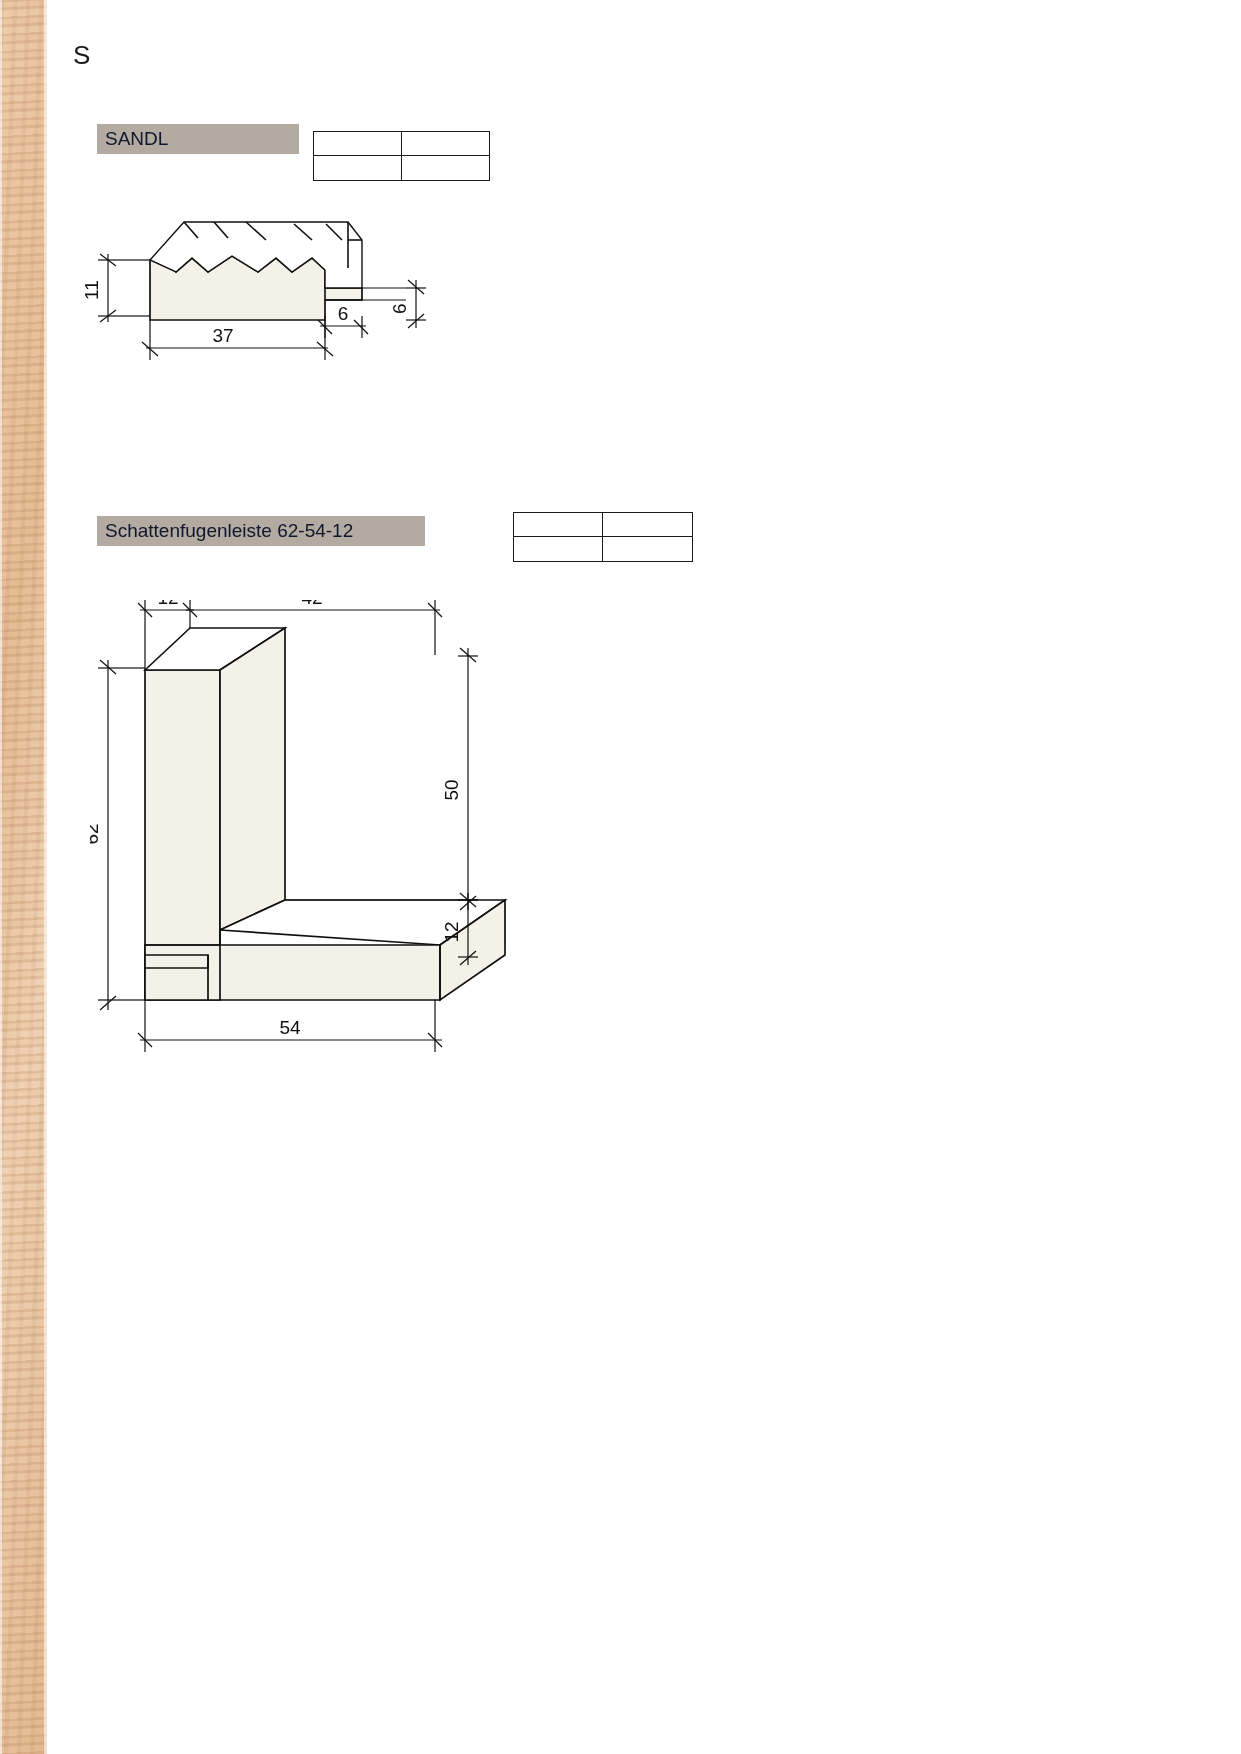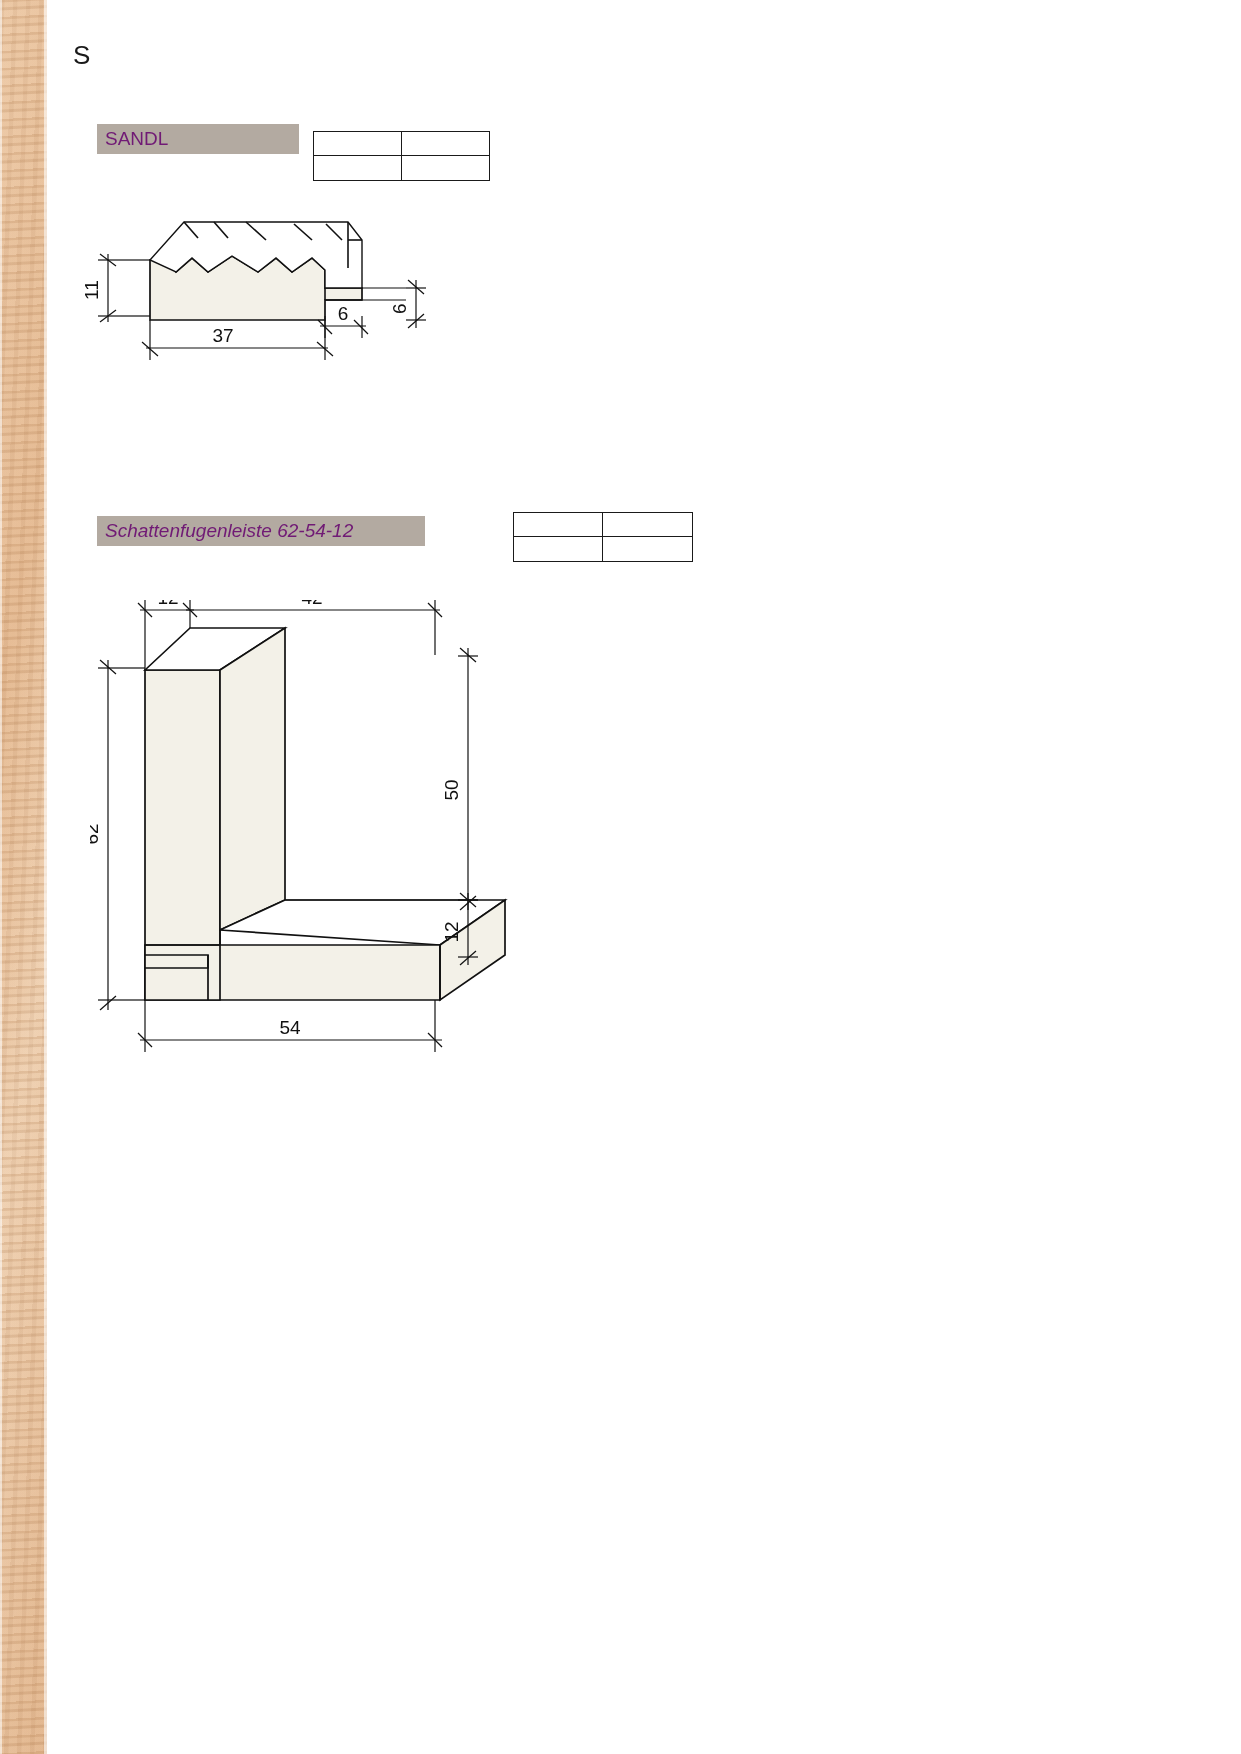--- a/index.html
+++ b/index.html
@@ -56,38 +56,37 @@
     top: 40px;
     font-size: 26px;
     color: #1a1a1a;
     letter-spacing: 0.5px;
   }
 
   
   .title-chip {
     position: absolute;
     background: #b3aaa1;
-    color: #701a75;
+    color: #0f172a;
     font-size: 19px;
     line-height: 30px;
     padding: 0 8px;
     white-space: nowrap;
   }
   #chip-sandl {
     left: 97px;
     top: 124px;
     width: 186px;
     height: 30px;
   }
   #chip-schatten {
     left: 97px;
     top: 516px;
     width: 312px;
     height: 30px;
-    font-style: italic;
   }
 
   
   .mini-table {
     position: absolute;
     display: grid;
     grid-template-columns: 1fr 1fr;
     grid-template-rows: 1fr 1fr;
     border: 1px solid #1a1a1a;
     background: #ffffff;

